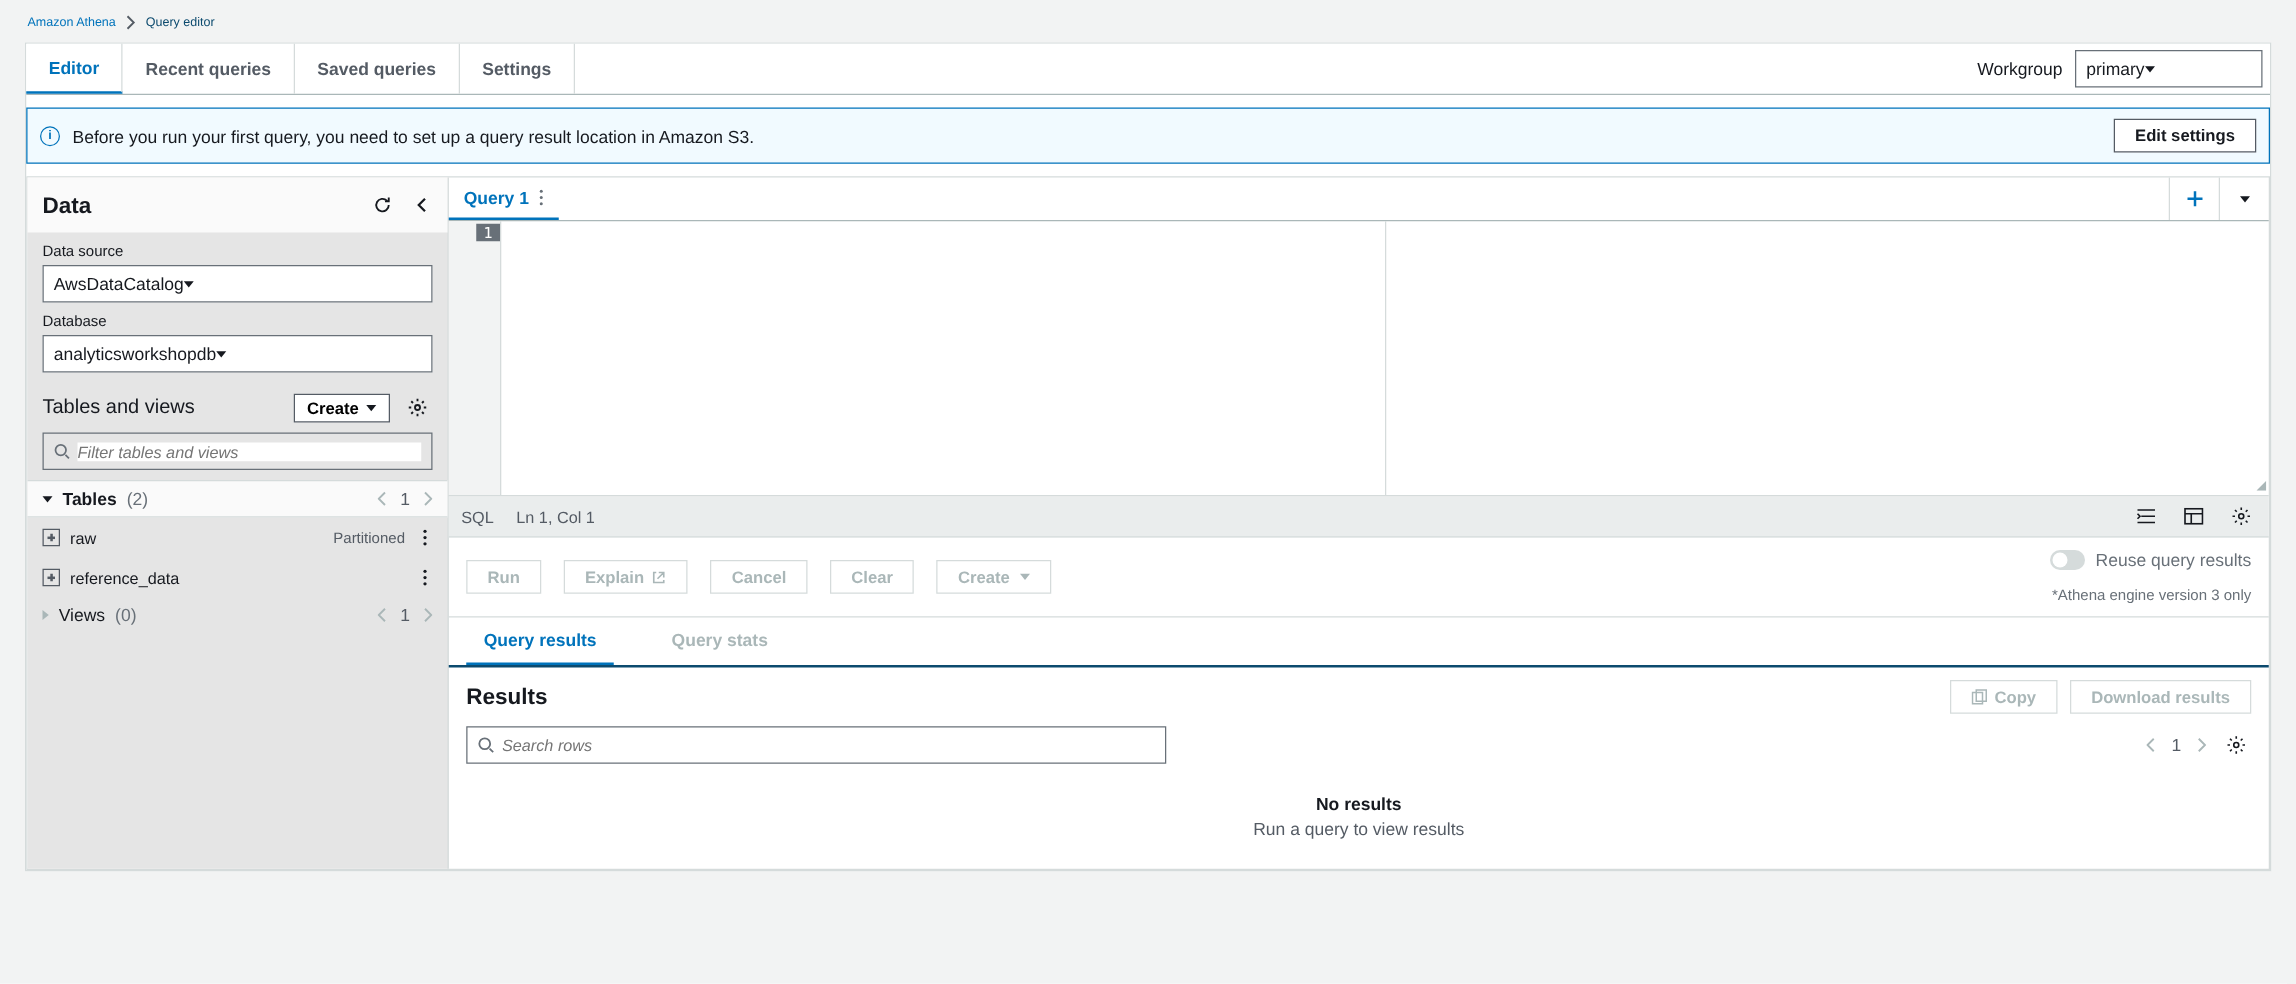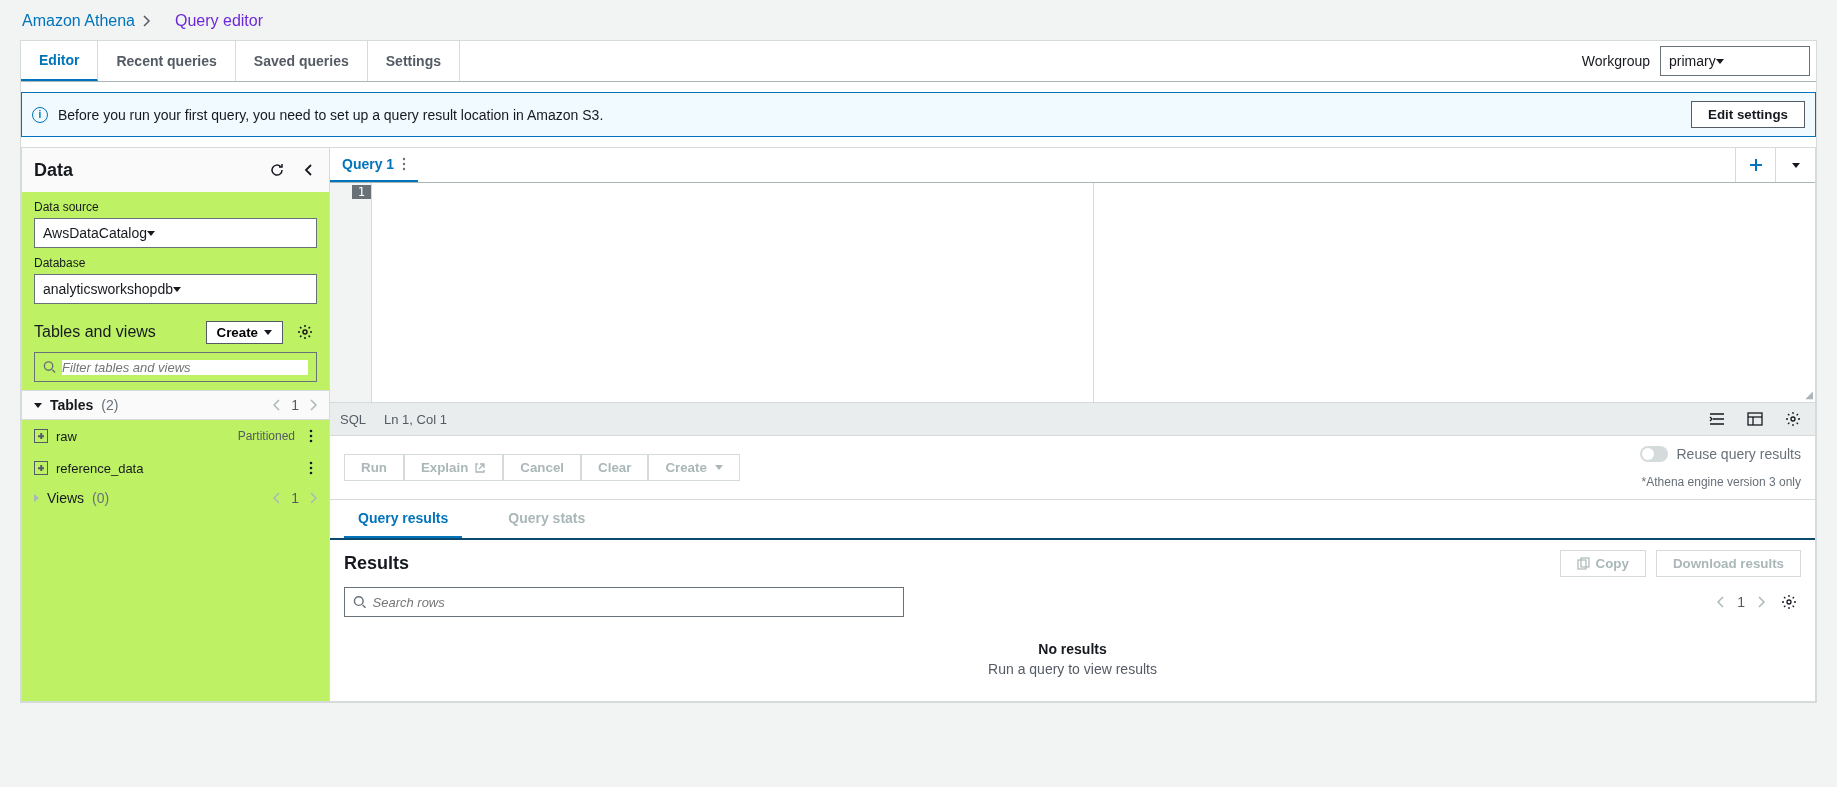--- a/index.html
+++ b/index.html
@@ -4,23 +4,23 @@
 <style>
   * { box-sizing: border-box; margin: 0; padding: 0; }
   body {
     font-family: "Amazon Ember", "Helvetica Neue", Arial, sans-serif;
     font-size: 14px;
     color: #16191f;
     background: #f2f3f3;
     padding: 0 20px 20px;
   }
   a { color: #0073bb; text-decoration: none; }
-  .breadcrumb { display: flex; align-items: center; gap: 8px; padding: 12px 0 10px 2px; font-size: 16px; }
+  .breadcrumb { display: flex; align-items: center; gap: 8px; padding: 12px 0 10px 2px; font-size: 10px; }
   .breadcrumb .sep { color: #545b64; }
-  .breadcrumb .current { color: #6d28d9; margin-left: 16px; }
+  .breadcrumb .current { color: #0c4a6e; }
 
   .panel { background: #fff; border: 1px solid #d5dbdb; }
   .top-bar { display: flex; align-items: center; justify-content: space-between; border-bottom: 1px solid #aab7b8; background: #fff; }
   .tabs { display: flex; height: 40px; }
   .tab { padding: 0 18px; display: flex; align-items: center; color: #545b64; font-weight: 700; cursor: pointer; border-right: 1px solid #d5dbdb; }
   .tab.active { color: #0073bb; border-bottom: 2px solid #0073bb; }
   .workgroup-area { display: flex; align-items: center; gap: 10px; padding-right: 6px; }
   .select { display: flex; align-items: center; justify-content: flex-start; border: 1px solid #687078; background: #fff; height: 30px; padding: 0 8px; min-width: 150px; cursor: pointer; }
 
   .alert {
@@ -28,21 +28,21 @@
     border: 1px solid #0073bb;
     background: #f1faff;
     display: flex; align-items: center; justify-content: space-between;
     padding: 8px 10px;
   }
   .alert-left { display:flex; align-items:center; gap: 10px; }
   .info-icon { width:16px; height:16px; border:1.5px solid #0073bb; border-radius:50%; color:#0073bb; display:flex; align-items:center; justify-content:center; font-size:10px; font-weight:700;}
   .btn { border: 1px solid #545b64; background: #fff; padding: 5px 16px; font-weight:700; cursor:pointer; color:#16191f; }
 
   .workspace { display:flex; margin-top: 10px; background:#fff; border:1px solid #d5dbdb; }
-  .sidebar { width: 308px; border-right:1px solid #d5dbdb; background:#bef264; }
+  .sidebar { width: 337px; border-right:1px solid #d5dbdb; background:#e5e5e5; }
   .sidebar-header { display:flex; align-items:center; justify-content:space-between; padding:10px 12px; background:#fafafa; }
   .sidebar-header h2 { font-size:18px; font-weight:700; }
   .icon-btn { background:none; border:none; cursor:pointer; color:#545b64; padding:4px; display:flex; align-items:center; justify-content:center; }
   .hdr-icons{display:flex;gap:10px;}
   .side-section { padding: 8px 12px; }
   .side-label { font-size:12px; color:#16191f; margin-bottom:4px; display:block;}
   .side-select { width:100%; }
 
   .tv-header { display:flex; align-items:center; justify-content:space-between; padding: 8px 12px; }
   .tv-header h3 { font-size:16px; font-weight:400; }
@@ -77,21 +77,21 @@
   .code-body{flex:1;display:flex;}
   .code-half{flex:1;}
   .code-half.left{border-right:1px solid #d5dbdb;}
   .resize-handle{position:absolute;right:2px;bottom:2px;color:#aab7b8;font-size:10px;cursor:nwse-resize;}
 
   .status-strip{display:flex;align-items:center;justify-content:space-between;background:#eaeded;border-bottom:1px solid #d5dbdb;padding:4px 10px;font-size:13px;color:#545b64;}
   .status-strip .left{display:flex;gap:18px;}
   .status-strip .right{display:flex;gap:14px;}
 
   .action-row{display:flex;align-items:center;justify-content:space-between;padding:10px 14px;border-bottom:1px solid #d5dbdb;}
-  .action-row .buttons{display:flex;gap:0;border-radius:13px;}
+  .action-row .buttons{display:flex;gap:18px;border-radius:13px;}
   .btn-disabled{border:1px solid #d5dbdb;color:#aab7b8;background:#fff;padding:5px 16px;font-weight:700;cursor:default;}
   .btn-disabled.with-caret{display:flex;align-items:center;gap:8px;}
   .reuse{display:flex;flex-direction:column;align-items:flex-end;gap:13px;}
   .toggle{width:28px;height:16px;border-radius:8px;background:#d5dbdb;position:relative;}
   .toggle::after{content:"";position:absolute;width:12px;height:12px;border-radius:50%;background:#fff;top:2px;left:2px;}
   .reuse-row{display:flex;align-items:center;gap:8px;color:#687078;}
   .engine-note{font-size:12px;color:#687078;}
 
   .res-tabs{display:flex;border-bottom:2px solid #0c4a6e;padding:0 14px;gap:32px;}
   .res-tab{padding:10px 14px;font-weight:700;color:#545b64;cursor:pointer;}

